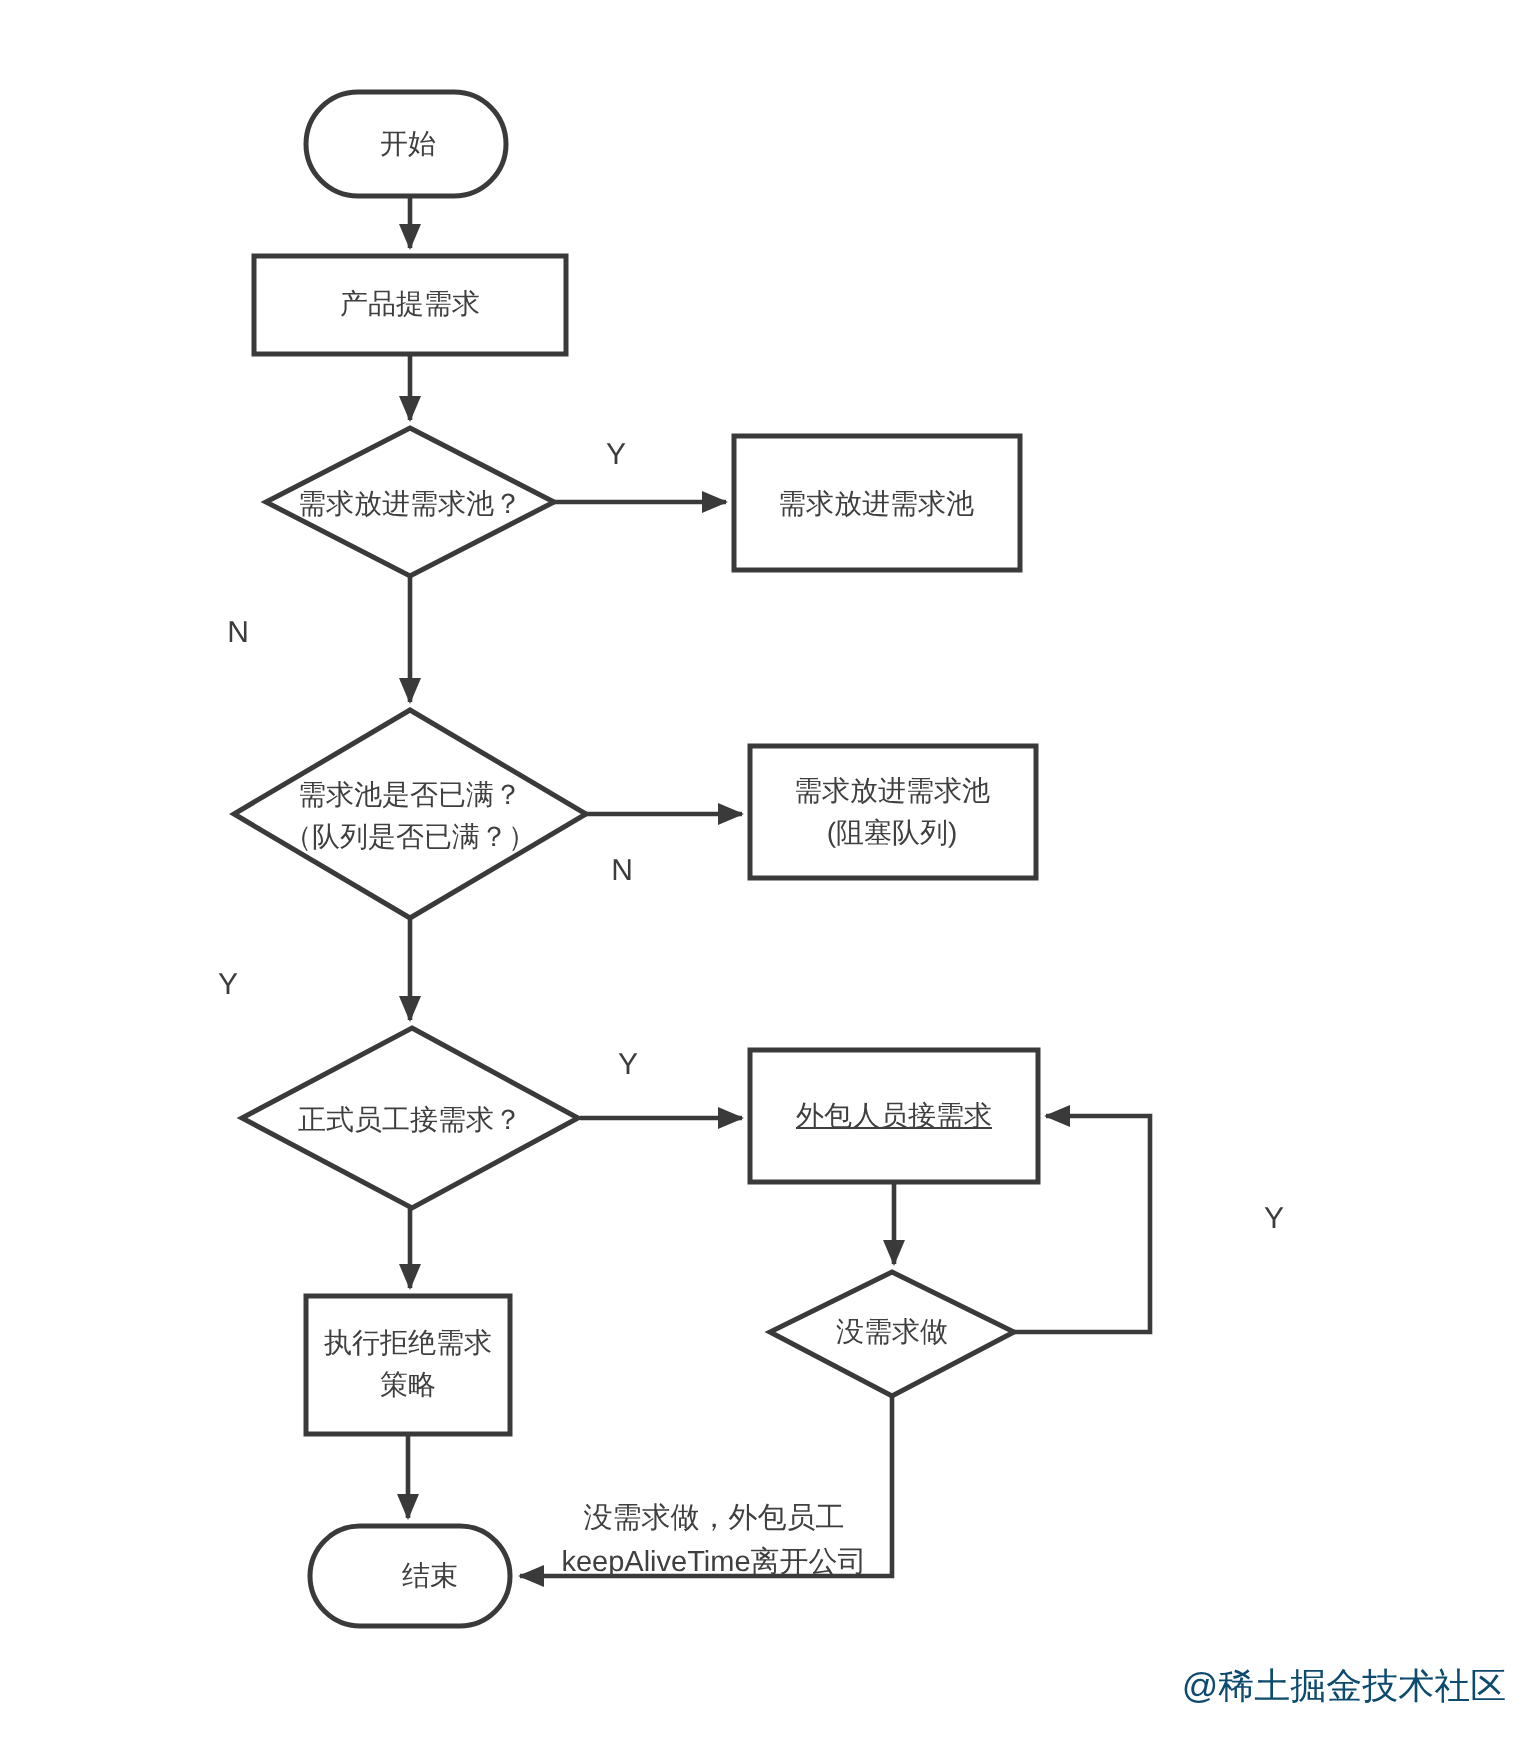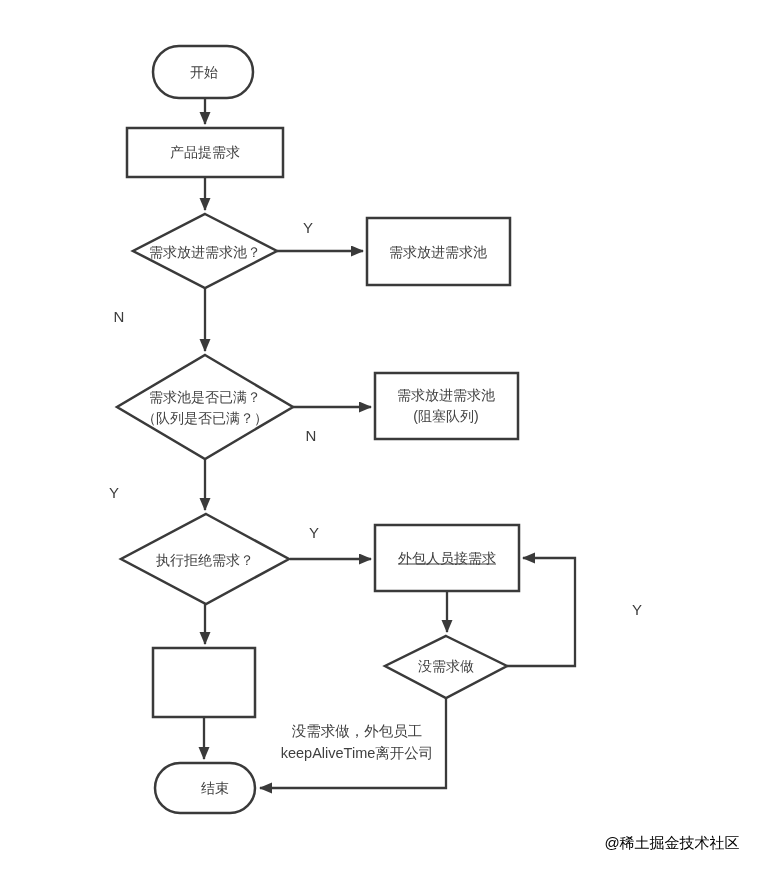--- a/index.html
+++ b/index.html
@@ -29,26 +29,27 @@
     text-align: center;
     white-space: pre-line;
     pointer-events: none;
   }
   .edge-label {
     font-size: 15px;
     color: #3c3c3c;
   }
   .note-label {
     font-size: 14.5px;
+    margin-top: 28px;
   }
   .watermark {
     position: absolute;
     transform: translate(-50%, -50%);
-    font-size: 15px;
-    color: #000000;
+    font-size: 18px;
+    color: #0c4a6e;
     white-space: nowrap;
     pointer-events: none;
   }
 </style>
 </head>
 <body>
 
 <div class="canvas">
 
   <svg width="766" height="875" viewBox="0 0 766 875">
@@ -89,23 +90,25 @@
   </svg>
 
   <div class="label" style="left:204px; top:72px;">开始</div>
   <div class="label" style="left:205px; top:152px;">产品提需求</div>
   <div class="label" style="left:205px; top:252px;">需求放进需求池？</div>
   <div class="label" style="left:438px; top:252px;">需求放进需求池</div>
   <div class="label" style="left:205px; top:408px;">需求池是否已满？
 （队列是否已满？）</div>
   <div class="label" style="left:446px; top:406px;">需求放进需求池
 (阻塞队列)</div>
-  <div class="label" style="left:205px; top:560px;">执行拒绝需求？</div>
+  <div class="label" style="left:205px; top:560px;">正式员工接需求？</div>
   <div class="label" style="left:447px; top:558px;text-decoration:underline;">外包人员接需求</div>
   <div class="label" style="left:446px; top:666px;">没需求做</div>
+  <div class="label" style="left:204px; top:682px;">执行拒绝需求
+策略</div>
   <div class="label" style="left:215px; top:788px;">结束</div>
 
   <div class="label edge-label" style="left:308px; top:228px;">Y</div>
   <div class="label edge-label" style="left:119px; top:317px;">N</div>
   <div class="label edge-label" style="left:311px; top:436px;">N</div>
   <div class="label edge-label" style="left:114px; top:493px;">Y</div>
   <div class="label edge-label" style="left:314px; top:533px;">Y</div>
   <div class="label edge-label" style="left:637px; top:610px;">Y</div>
   <div class="label note-label" style="left:357px; top:743px;">没需求做，外包员工
 keepAliveTime离开公司</div>

